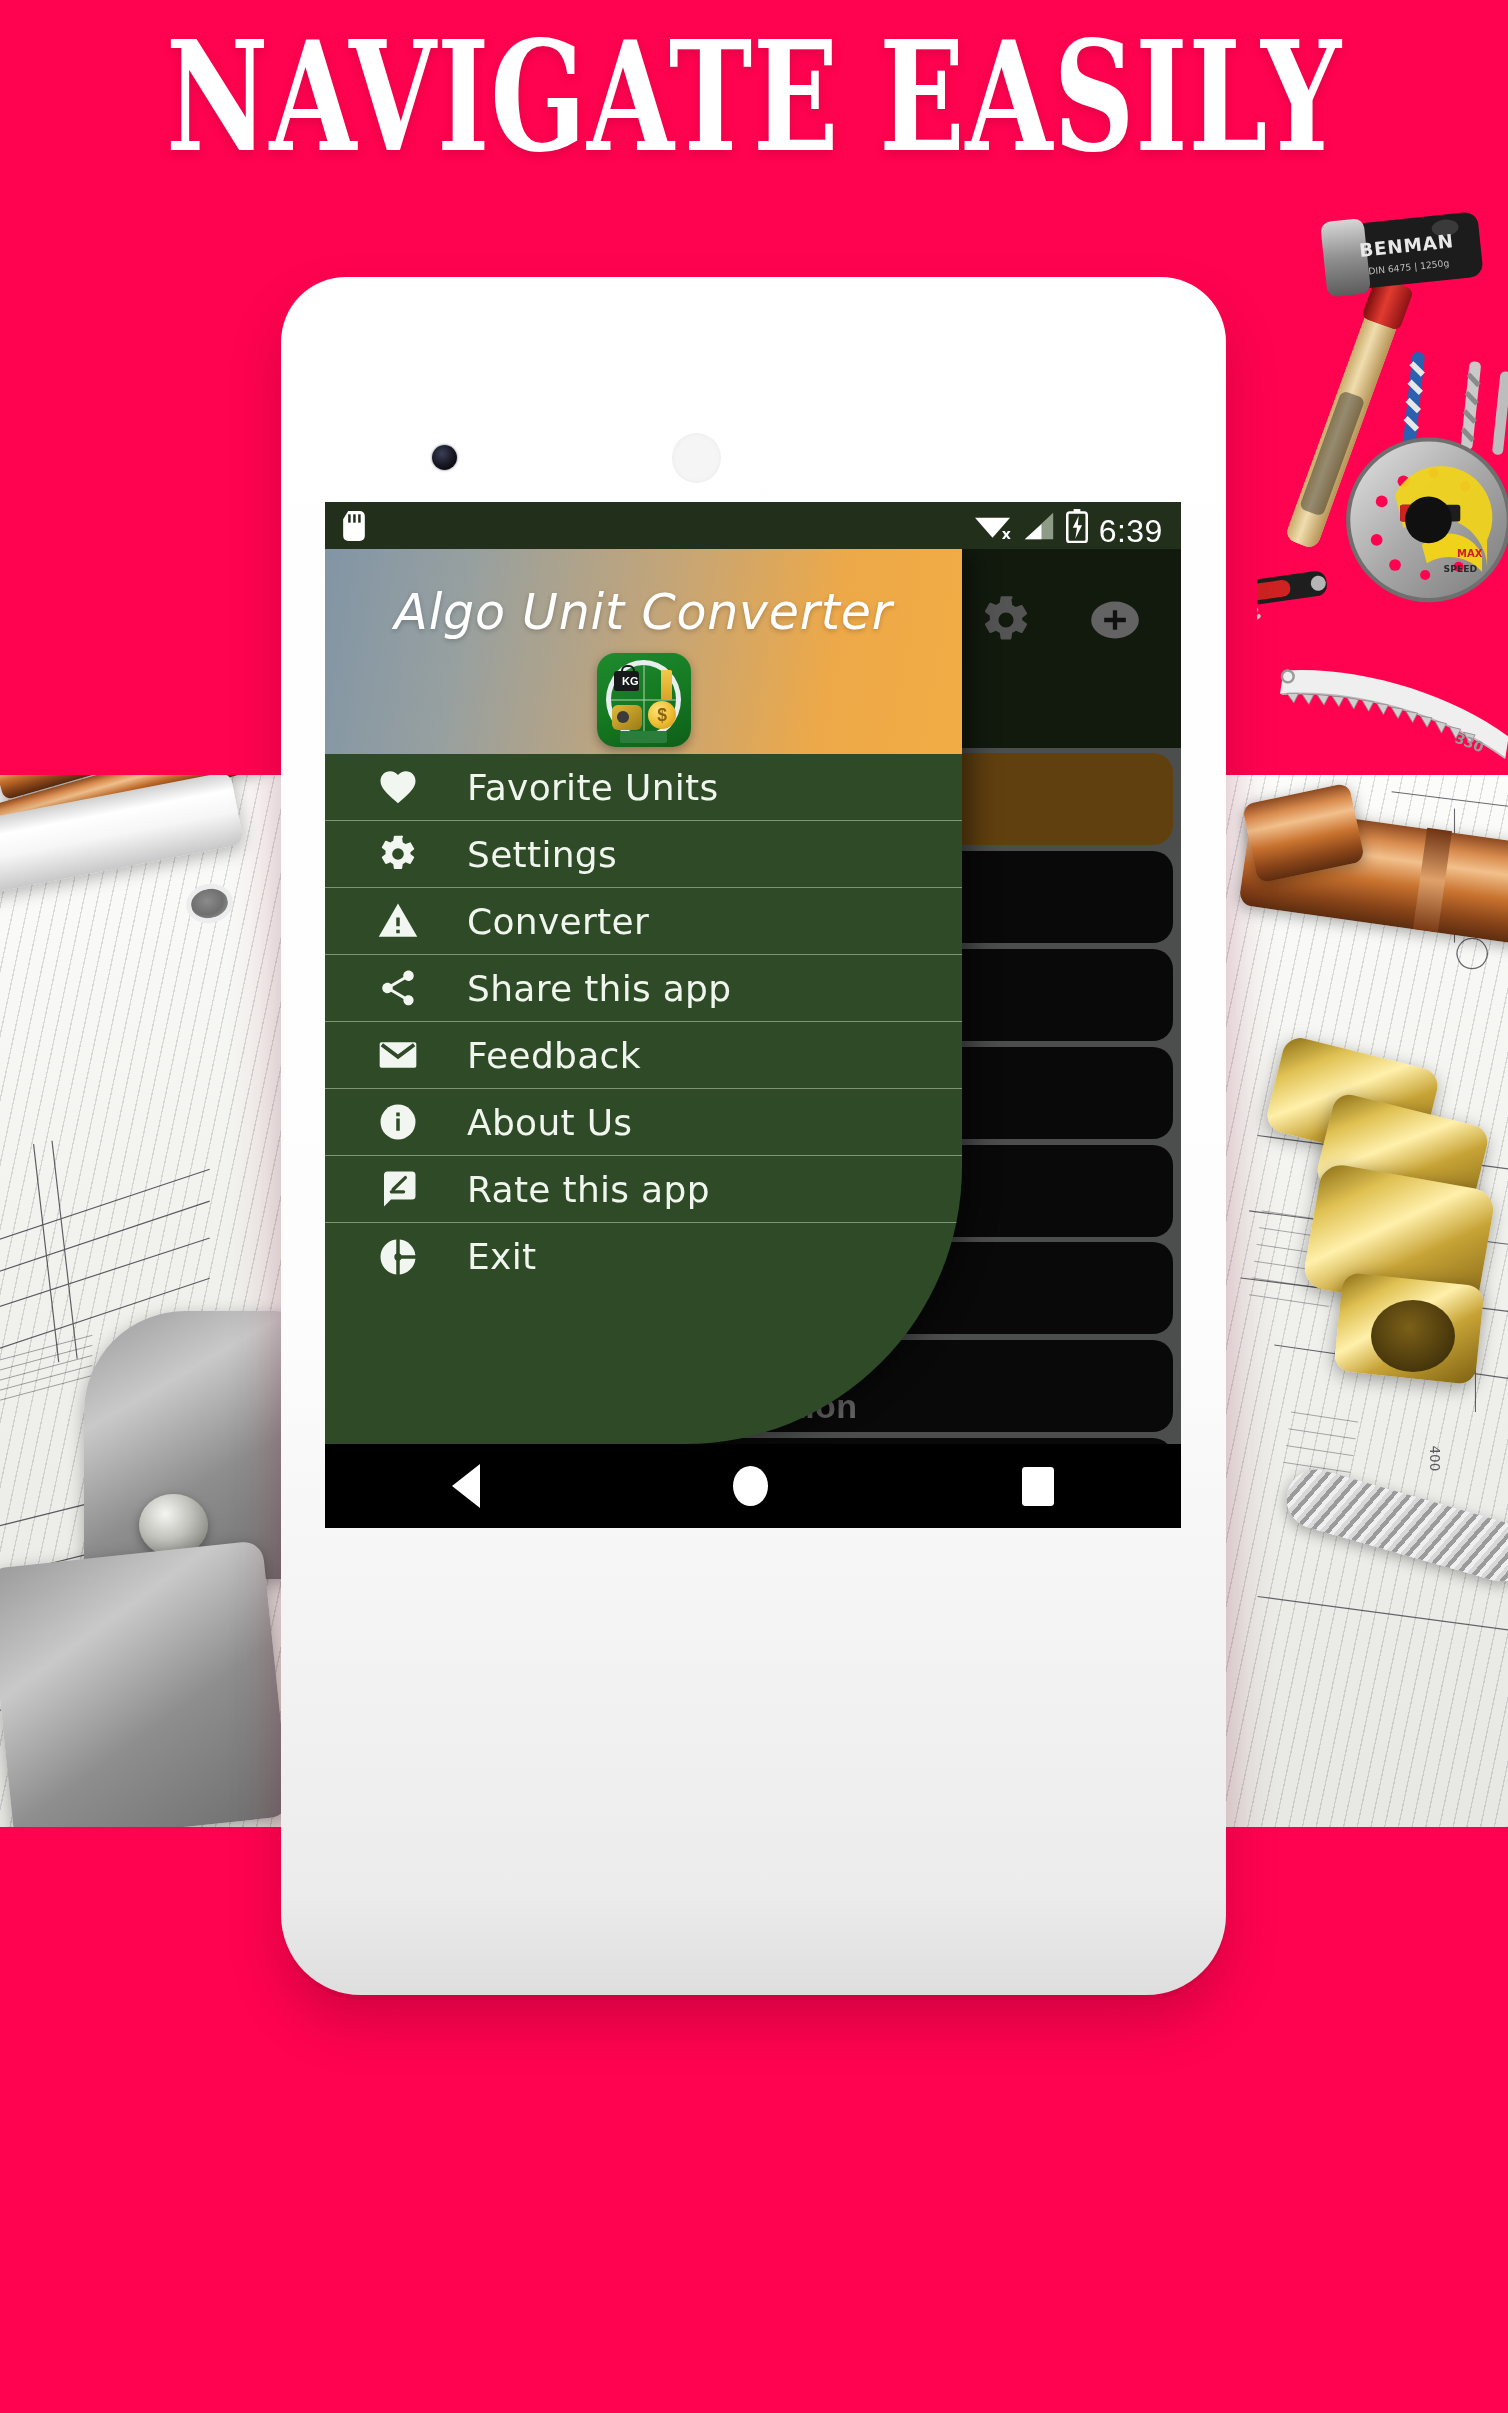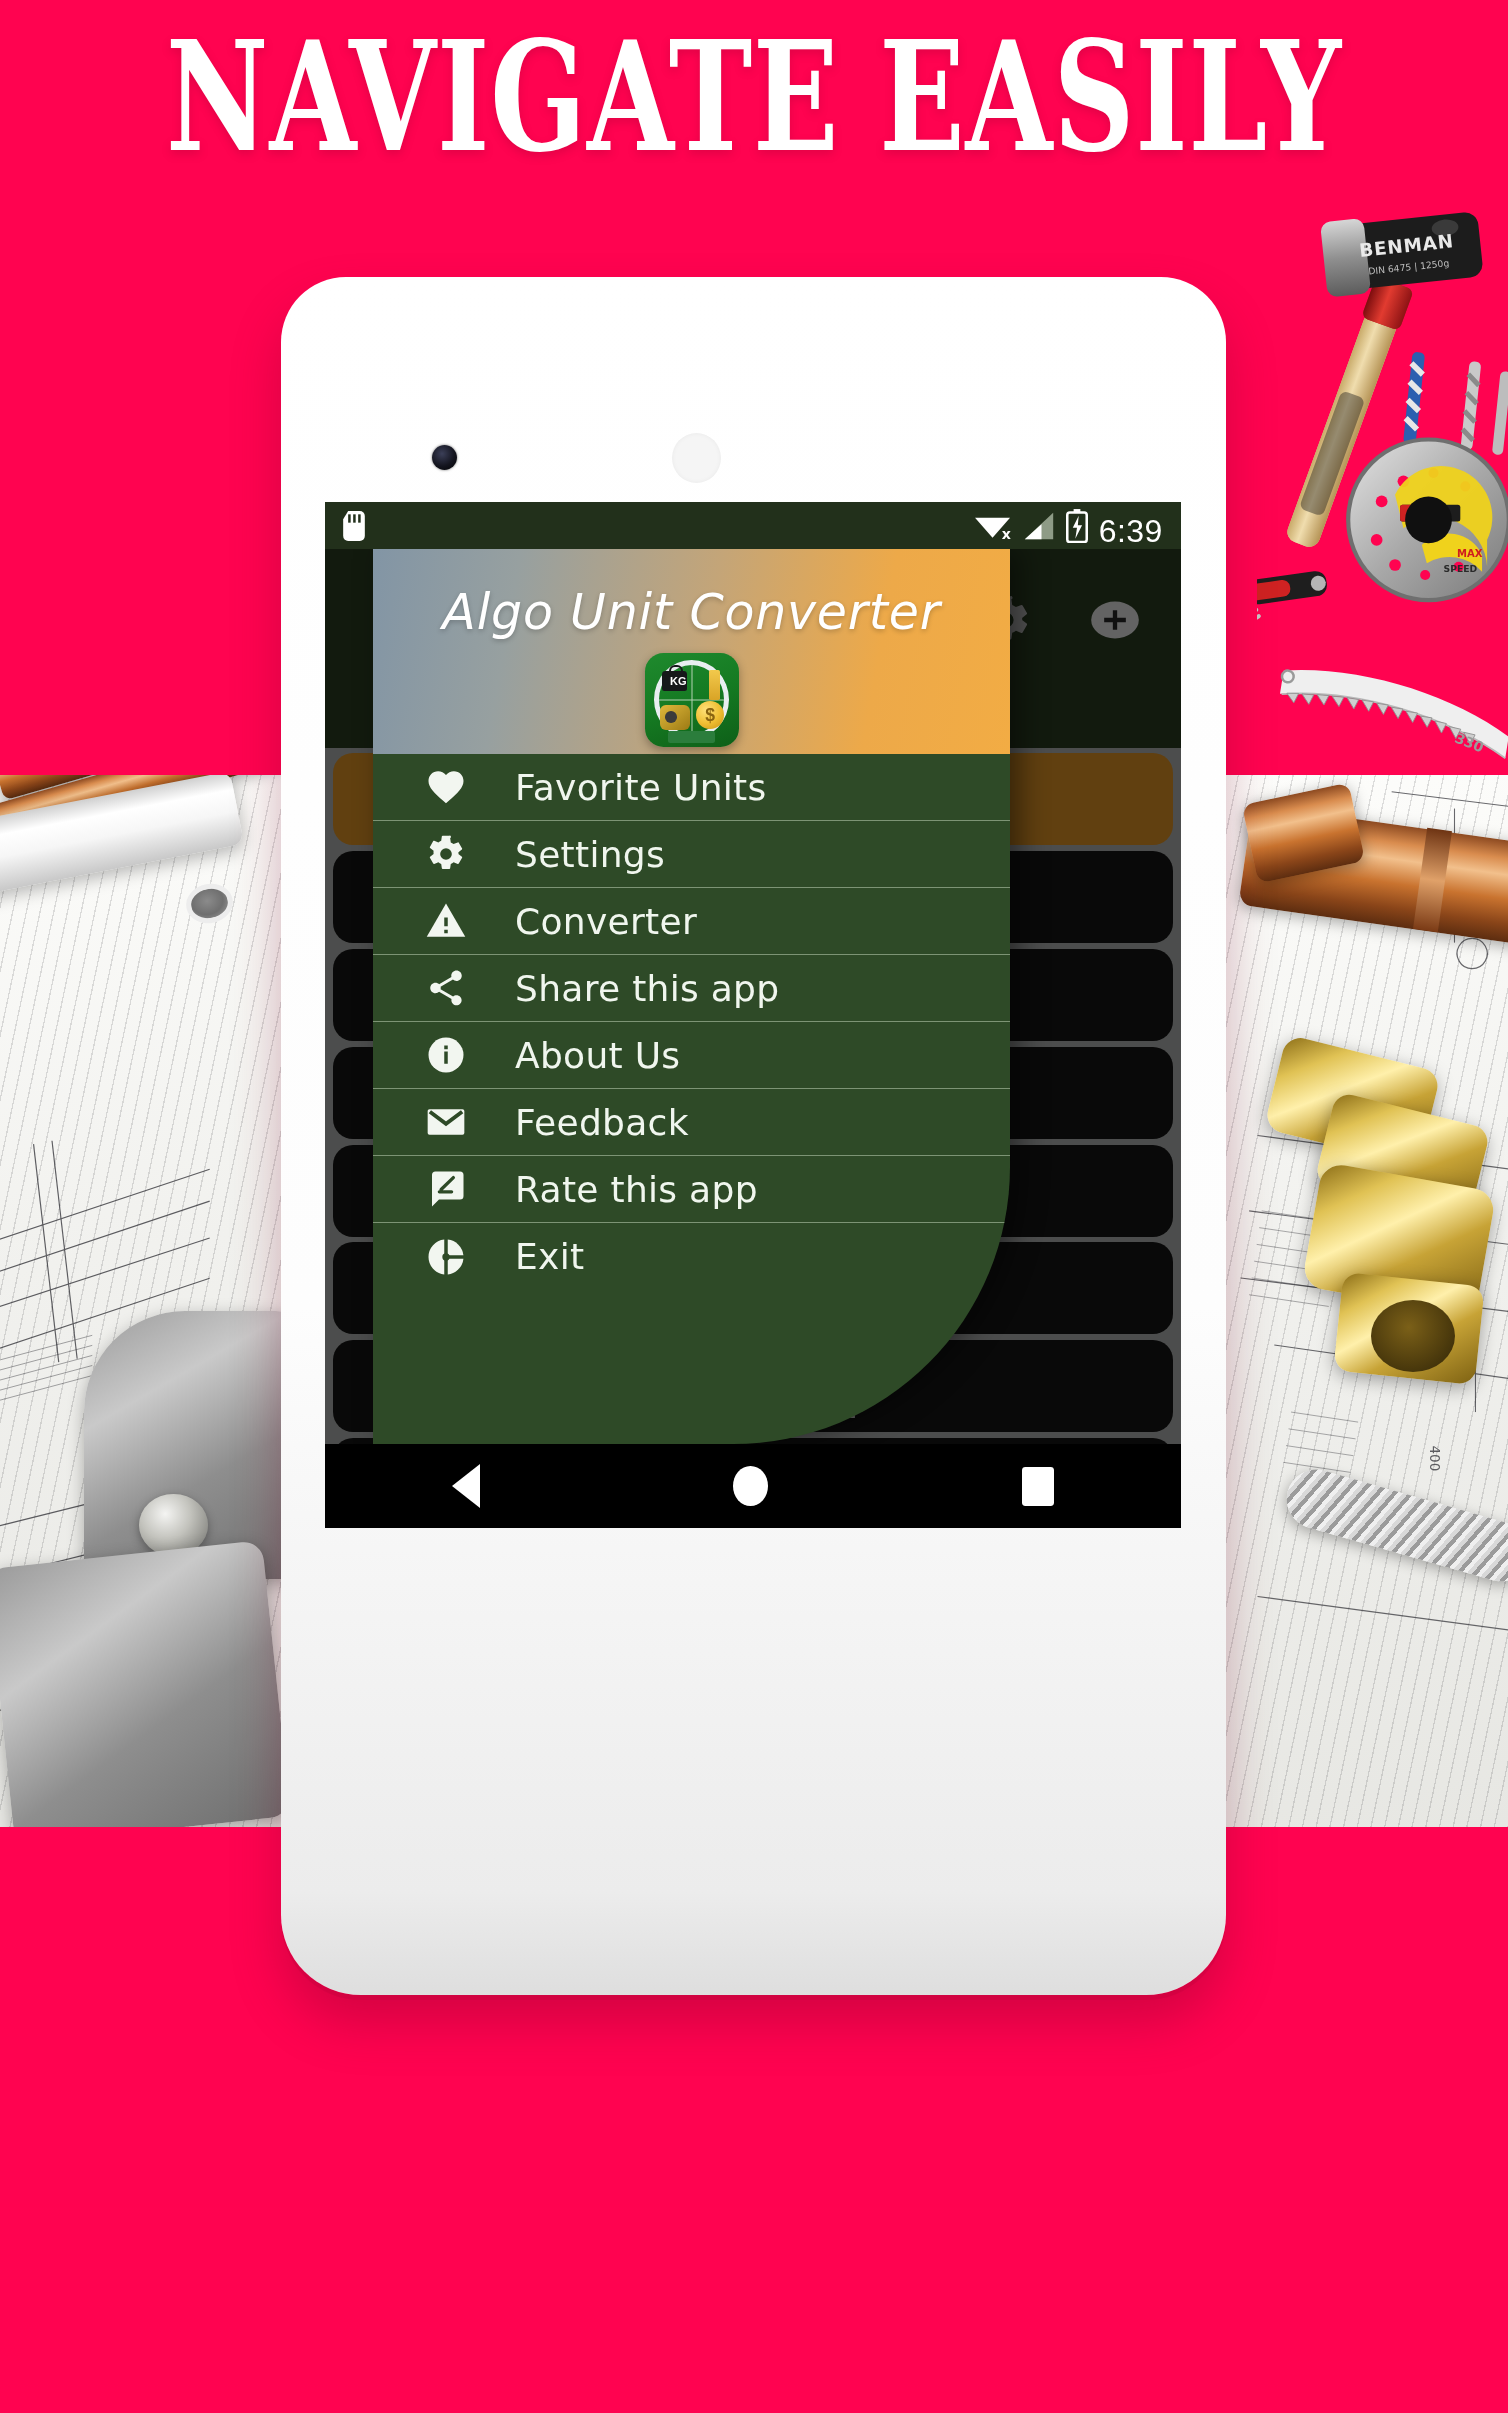--- a/index.html
+++ b/index.html
@@ -155,21 +155,20 @@
 
   
   .drawer {
     position:absolute; left:0; top:47px;
     width:637px; height:895px;
     background:#2e4a27;
     z-index:30;
     border-bottom-right-radius:277px;
     overflow:hidden;
     box-shadow:10px 0 28.5px rgba(0,0,0,.45);
-    margin-left:48px;
   }
   .drawer-header {
     position:relative;
     height:205px;
     background:linear-gradient(100deg,#8295a5 0%,#97a0a0 22%,#c4a578 52%,#eda949 78%,#f2ac44 100%);
     display:flex; flex-direction:column; align-items:center;
   }
   .drawer-title {
     margin-top:35px;
     color:#ffffff;
@@ -605,36 +604,36 @@
           <span class="mi-icon">
             <svg width="42" height="42" viewBox="0 0 24 24" fill="currentColor">
               <path d="M18 16.08c-.76 0-1.44.3-1.96.77L8.91 12.7c.05-.23.09-.46.09-.7s-.04-.47-.09-.7l7.05-4.11c.54.5 1.25.81 2.04.81 1.66 0 3-1.34 3-3s-1.34-3-3-3-3 1.34-3 3c0 .24.04.47.09.7L8.04 9.81C7.5 9.31 6.79 9 6 9c-1.66 0-3 1.34-3 3s1.34 3 3 3c.79 0 1.5-.31 2.04-.81l7.12 4.16c-.05.21-.08.43-.08.65 0 1.61 1.31 2.92 2.92 2.92s2.92-1.31 2.92-2.92-1.31-2.92-2.92-2.92z"></path>
             </svg>
           </span>
           <span class="mi-label">Share this app</span>
         </div>
 
         <div class="menu-item">
           <span class="mi-icon">
+            <svg width="44" height="44" viewBox="0 0 24 24" fill="currentColor">
+              <path d="M3 5h18a1 1 0 0 1 1 1v12a1 1 0 0 1-1 1H3a1 1 0 0 1-1-1V6a1 1 0 0 1 1-1z"></path>
+              <path d="M3.2 6.4 L12 13 L20.8 6.4" fill="none" stroke="#2e4a27" stroke-width="2.1"></path>
+            </svg>
+          </span>
+          <span class="mi-label">Feedback</span>
+        </div>
+
+        <div class="menu-item">
+          <span class="mi-icon">
             <svg width="42" height="42" viewBox="0 0 24 24" fill="currentColor">
               <circle cx="12" cy="12" r="10"></circle>
               <path d="M11 10h2v7h-2z M11 6.5h2v2.2h-2z" fill="#2e4a27"></path>
             </svg>
           </span>
           <span class="mi-label">About Us</span>
-        </div>
-
-        <div class="menu-item">
-          <span class="mi-icon">
-            <svg width="44" height="44" viewBox="0 0 24 24" fill="currentColor">
-              <path d="M3 5h18a1 1 0 0 1 1 1v12a1 1 0 0 1-1 1H3a1 1 0 0 1-1-1V6a1 1 0 0 1 1-1z"></path>
-              <path d="M3.2 6.4 L12 13 L20.8 6.4" fill="none" stroke="#2e4a27" stroke-width="2.1"></path>
-            </svg>
-          </span>
-          <span class="mi-label">Feedback</span>
         </div>
 
         <div class="menu-item">
           <span class="mi-icon">
             <svg width="42" height="42" viewBox="0 0 24 24" fill="currentColor">
               <path d="M4 2h16a2 2 0 0 1 2 2v12a2 2 0 0 1-2 2H8l-4 4V4a2 2 0 0 1 2-2z"></path>
               <path d="M16.2 5.5 L9.2 12.3 M8.2 13.6 h7" stroke="#2e4a27" stroke-width="1.9" fill="none" stroke-linecap="round"></path>
             </svg>
           </span>
           <span class="mi-label">Rate this app</span>

